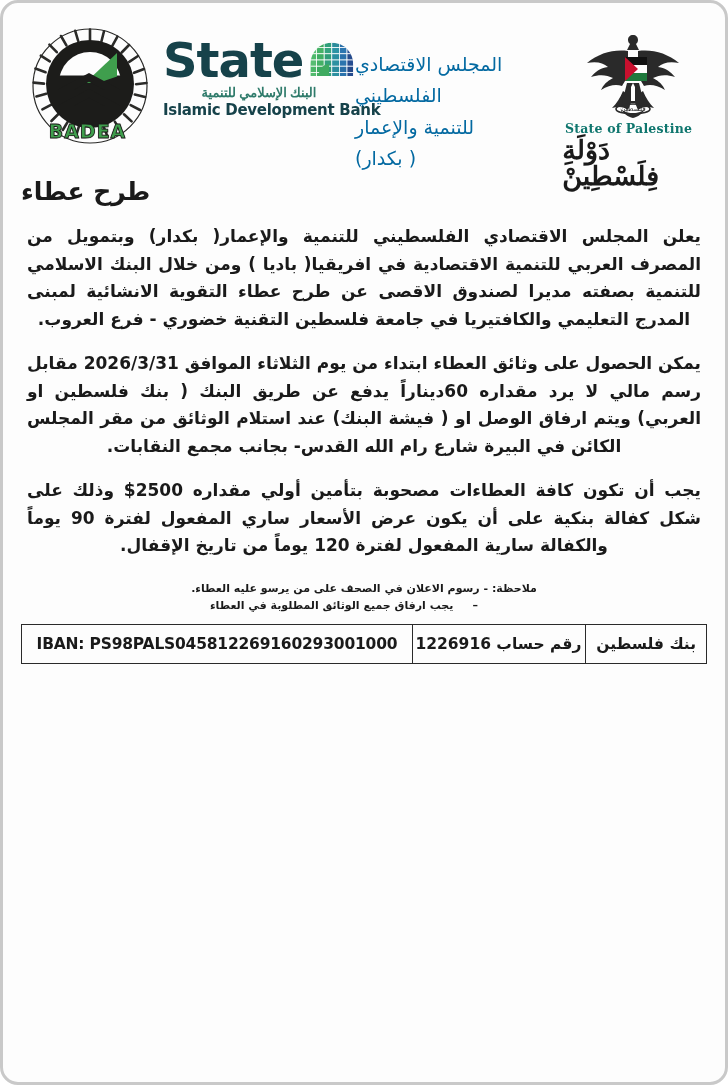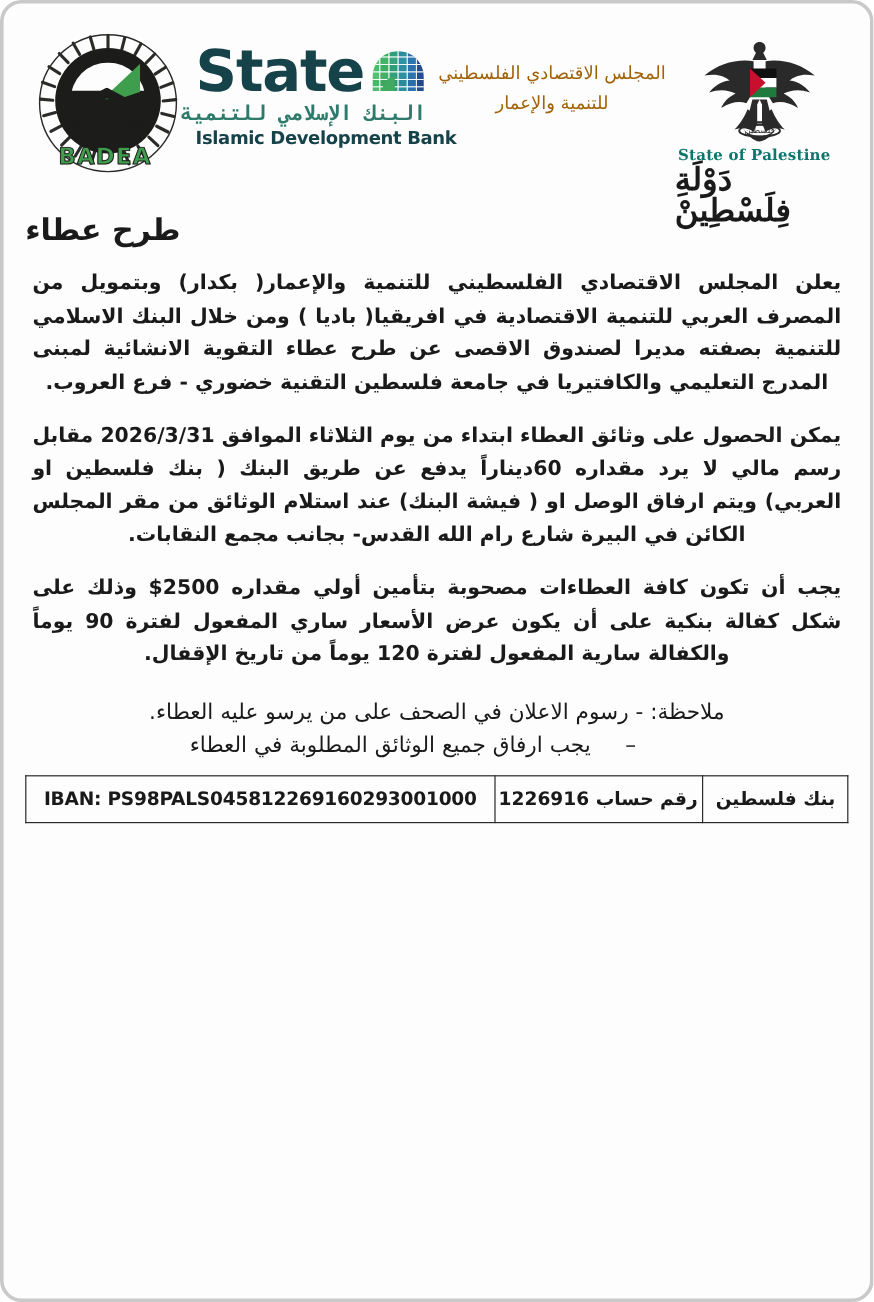--- a/index.html
+++ b/index.html
@@ -123,46 +123,46 @@
   .isdb-mark {
     font-family: "DejaVu Sans", sans-serif;
     font-weight: bold;
     font-size: 48px;
     line-height: 0.92;
     color: #16424a;
     letter-spacing: -1px;
   }
   .isdb-dome { display: block; }
   .isdb-ar {
-    font-family: Liberation Mono, monospace;
-    font-size: 17px;
+    font-family: Liberation Serif, serif;
+    font-size: 13px;
     font-weight: bold;
     color: #2f7b6b;
     direction: rtl;
     margin-top: -2px;
     white-space: nowrap;
   }
   .isdb-en {
     font-family: "DejaVu Sans", sans-serif;
     font-weight: bold;
     font-size: 15px;
     color: #16424a;
     letter-spacing: -0.3px;
     white-space: nowrap;
   }
 
   
   .council {
     direction: rtl;
     flex: 1 1 auto;
-    text-align: center;
+    text-align: left;
     padding-top: 22px;
-    font-size: 15px;
+    font-size: 19px;
     line-height: 1.65;
-    color: #a16207;
+    color: #0369a1;
   }
 
   
   .palestine {
     flex: 0 0 auto;
     width: 136px;
     text-align: left;
     direction: rtl;
     padding-top: 2px;
   }
@@ -214,22 +214,22 @@
     line-height: 1.62;
     text-align: justify;
     text-align-last: center;
     font-weight: bold;
     margin-bottom: 8px;
   }
   .para.tight { margin-bottom: 6px; }
 
   .note-block {
     direction: rtl;
-    font-size: 18px;
-    font-weight: normal;
+    font-size: 11px;
+    font-weight: bold;
     line-height: 1.55;
     padding: 0 6px;
     margin-top: 20px;
   }
   .note-line { text-align: center; }
   .note-line.dash {
     text-align: center;
     padding-right: 40px;
   }
 
@@ -353,20 +353,21 @@
           <path d="M14 50 C14 40 20 33 29 33 L29 50 Z" fill="#3faa60"></path>
         </svg>
       </div>
       <div class="isdb-ar">البنك الإسلامي للتنمية</div>
       <div class="isdb-en">Islamic Development Bank</div>
     </div>
 
     <div class="council">
       <div>المجلس الاقتصادي الفلسطيني</div>
       <div>للتنمية والإعمار</div>
+      <div>( بكدار)</div>
     </div>
 
     <div class="palestine">
       <svg class="pal-eagle" width="104" height="96" viewBox="0 0 104 96" aria-hidden="true">
         <g fill="#2a2a2a">
           <path d="M52 6 c-3 0 -5 2 -5 5 c0 2 1 3 2 4 l-3 6 l12 0 l-3 -6 c1 -1 2 -2 2 -4 c0 -3 -2 -5 -5 -5 z"></path>
           <path d="M47 22 C33 20 18 24 6 34 c10 -2 16 0 21 4 c-8 1 -13 5 -17 10 c9 -3 16 -2 22 1 c-6 3 -10 7 -12 12 c8 -5 15 -6 21 -4 l6 -10 z"></path>
           <path d="M57 22 C71 20 86 24 98 34 c-10 -2 -16 0 -21 4 c8 1 13 5 17 10 c-9 -3 -16 -2 -22 1 c6 3 10 7 12 12 c-8 -5 -15 -6 -21 -4 l-6 -10 z"></path>
           <path d="M42 62 c-3 7 -6 12 -11 17 c7 -2 12 -1 16 2 l5 -12 z"></path>
           <path d="M62 62 c3 7 6 12 11 17 c-7 -2 -12 -1 -16 2 l-5 -12 z"></path>

